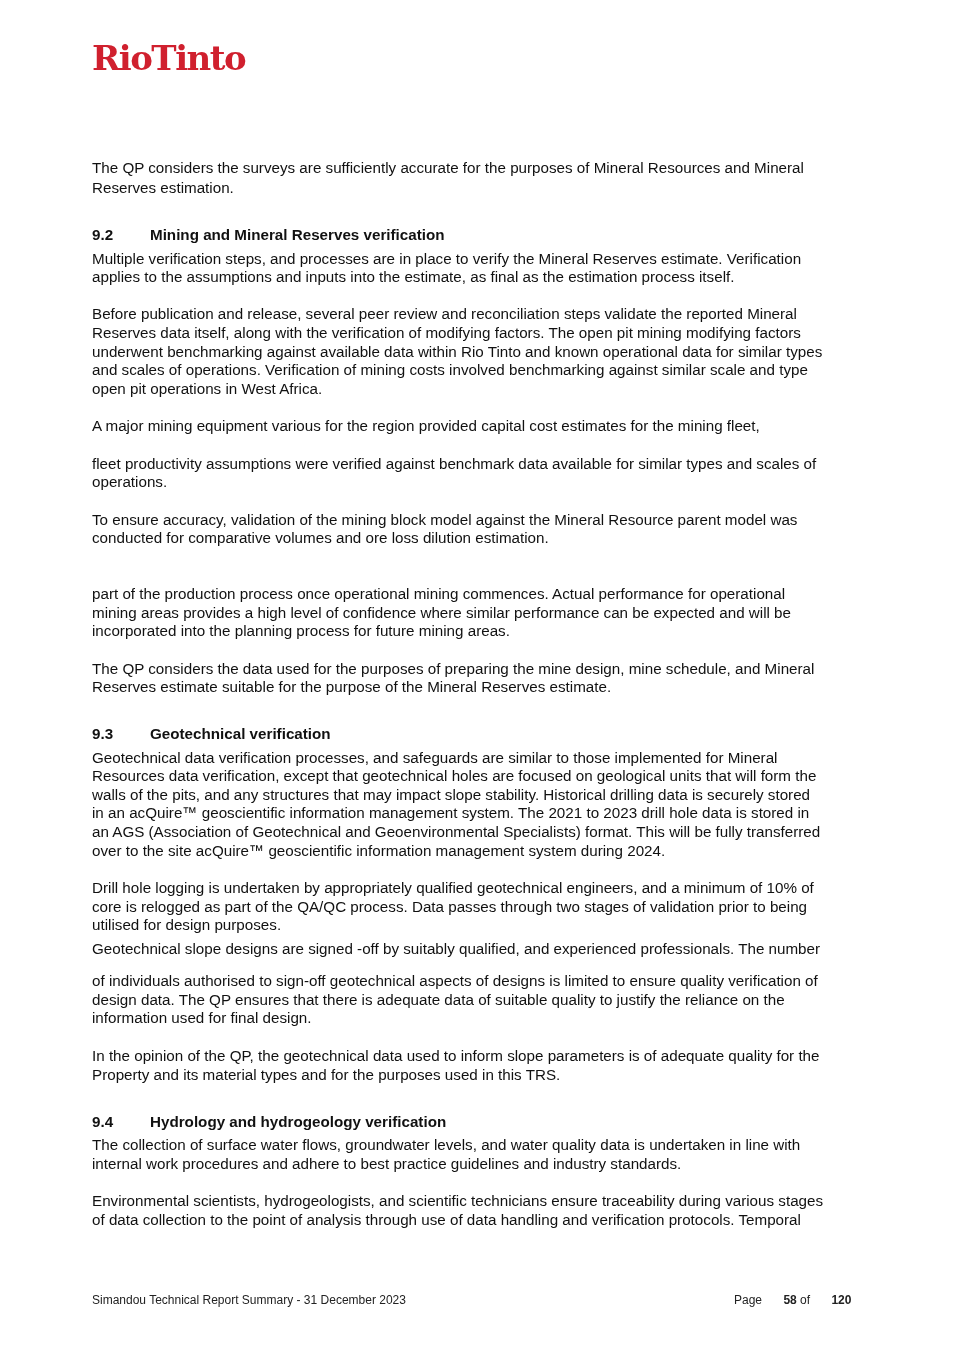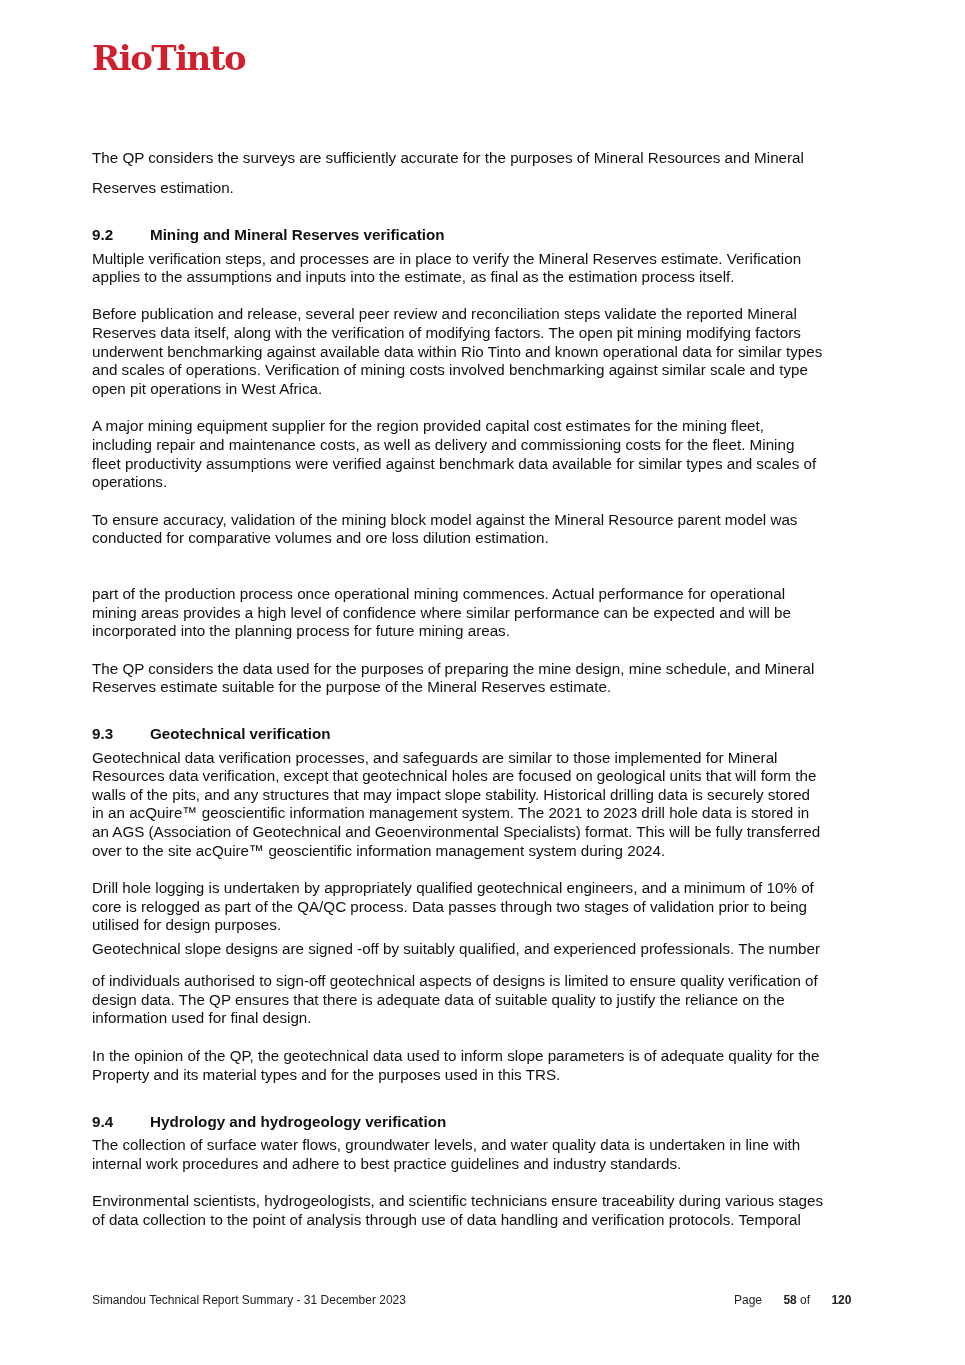--- a/index.html
+++ b/index.html
@@ -31,38 +31,37 @@
   }
   .footer b { font-weight: bold; margin-left: 18px; }
 </style>
 </head>
 <body>
 
 <div class="page">
 
   <div class="logo">RioTinto</div>
 
-  <div class="line" style="top:149px">The QP considers the surveys are sufficiently accurate for the purposes of Mineral Resources and Mineral</div>
+  <div class="line" style="top:159px">The QP considers the surveys are sufficiently accurate for the purposes of Mineral Resources and Mineral</div>
   <div class="line" style="top:179px">Reserves estimation.</div>
 
   <div class="heading" style="top:226px">
     <span class="num">9.2</span><span>Mining and Mineral Reserves verification</span>
   </div>
 
   <div class="line" style="top:250px">Multiple verification steps, and processes are in place to verify the Mineral Reserves estimate. Verification</div>
   <div class="line" style="top:268px">applies to the assumptions and inputs into the estimate, as final as the estimation process itself.</div>
 
   <div class="line" style="top:324px">Reserves data itself, along with the verification of modifying factors. The open pit mining modifying factors</div>
   <div class="line" style="top:305px">Before publication and release, several peer review and reconciliation steps validate the reported Mineral</div>
   <div class="line" style="top:343px">underwent benchmarking against available data within Rio Tinto and known operational data for similar types</div>
   <div class="line" style="top:361px">and scales of operations. Verification of mining costs involved benchmarking against similar scale and type</div>
   <div class="line" style="top:380px">open pit operations in West Africa.</div>
 
-  <div class="line" style="top:417px">A major mining equipment supplier for the region provided capital cost estimates for the mining fleet,</div>
-  <div class="line" style="top:436px">including repair and maintenance costs, as well as delivery and commissioning costs for the fleet. Mining</div>
+  <div class="line" style="top:417px">A major mining equipment various for the region provided capital cost estimates for the mining fleet,</div>
   <div class="line" style="top:455px">fleet productivity assumptions were verified against benchmark data available for similar types and scales of</div>
   <div class="line" style="top:473px">operations.</div>
 
   <div class="line" style="top:511px">To ensure accuracy, validation of the mining block model against the Mineral Resource parent model was</div>
   <div class="line" style="top:529px">conducted for comparative volumes and ore loss dilution estimation.</div>
 
   <div class="line" style="top:585px">part of the production process once operational mining commences. Actual performance for operational</div>
   <div class="line" style="top:604px">mining areas provides a high level of confidence where similar performance can be expected and will be</div>
   <div class="line" style="top:622px">incorporated into the planning process for future mining areas.</div>
 

